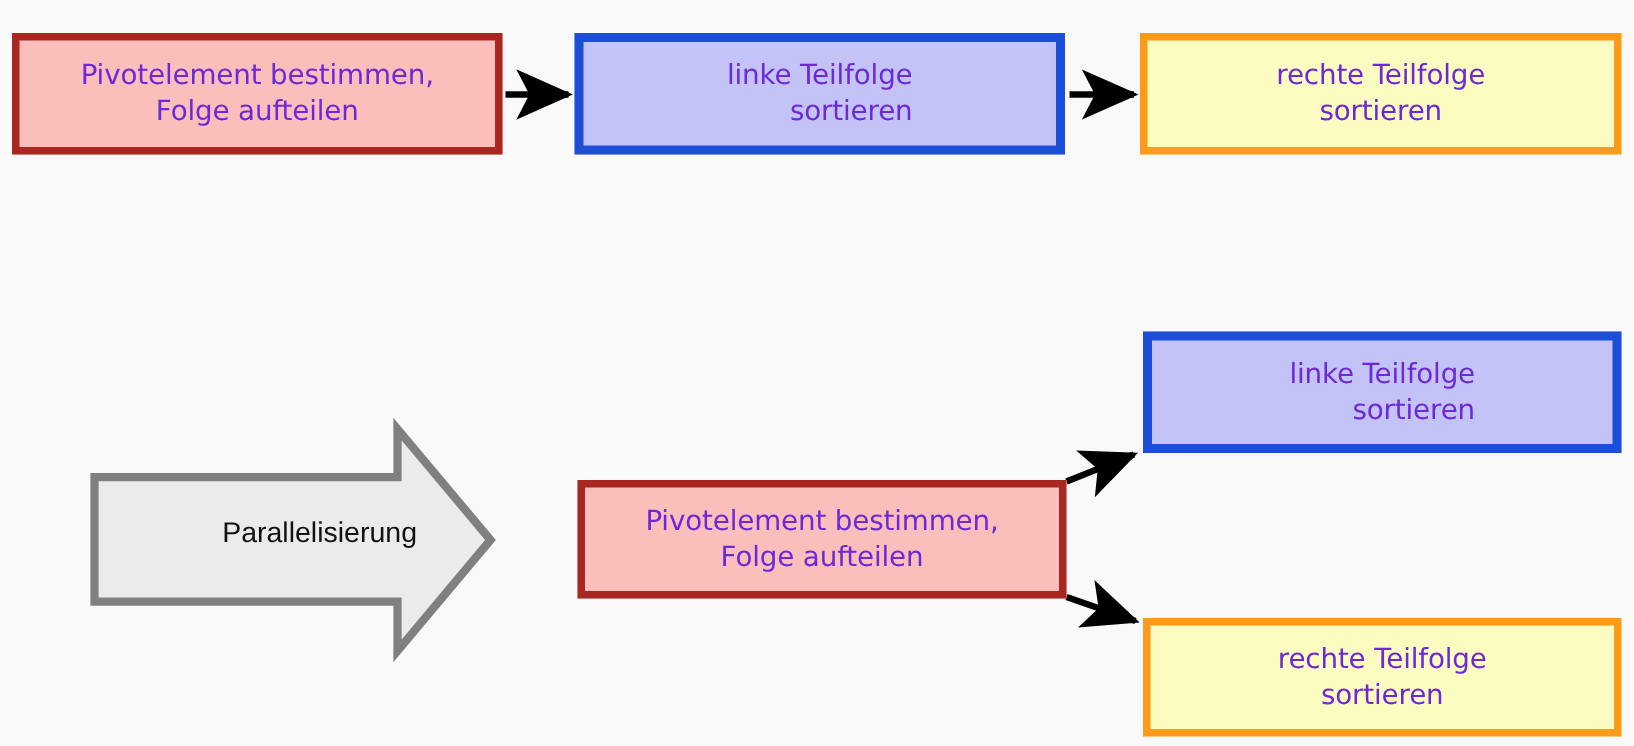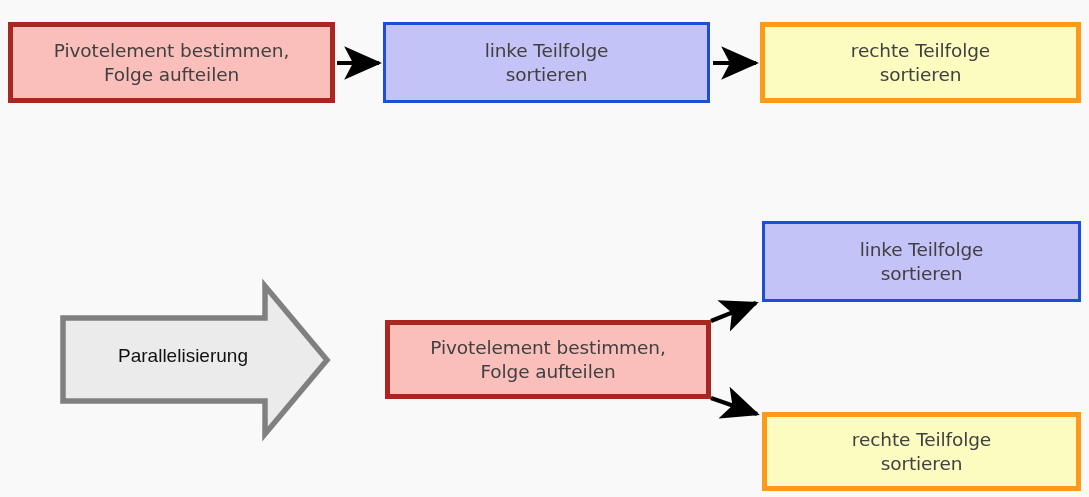--- a/index.html
+++ b/index.html
@@ -21,36 +21,37 @@
   }
   .node {
     position: absolute;
     box-sizing: border-box;
     display: flex;
     align-items: center;
     justify-content: center;
     text-align: center;
     line-height: 1.28;
     font-size: 18.5px;
-    color: #404040;
+    color: #6d28d9;
     font-family: "DejaVu Sans", sans-serif;
     letter-spacing: -0.1px;
   }
   .node .lbl {
     display: block;
     white-space: pre-line;
     padding: 0 6px;
   }
   .node-pink {
     background: #fbbfbb;
     border: 5px solid #a82720;
   }
   .node-blue {
     background: #c3c3f7;
-    border: 3px solid #1d4ed8;
+    border: 6px solid #1d4ed8;
+    text-align: right;
   }
   .node-yellow {
     background: #fdfcc0;
     border: 5px solid #fd9a1a;
     align-items: center;
   }
   .conn {
     position: absolute;
     left: 0;
     top: 0;
@@ -63,21 +64,21 @@
     left: 55px;
     top: 275px;
     width: 290px;
     height: 170px;
   }
   .bigarrow-label {
     position: absolute;
     left: 88px;
     top: 345px;
     width: 190px;
-    text-align: center;
+    text-align: right;
     font-family: "Liberation Sans", sans-serif;
     font-size: 19px;
     color: #111111;
     letter-spacing: 0px;
   }
 </style>
 </head>
 <body>
 
 <div id="stage">

